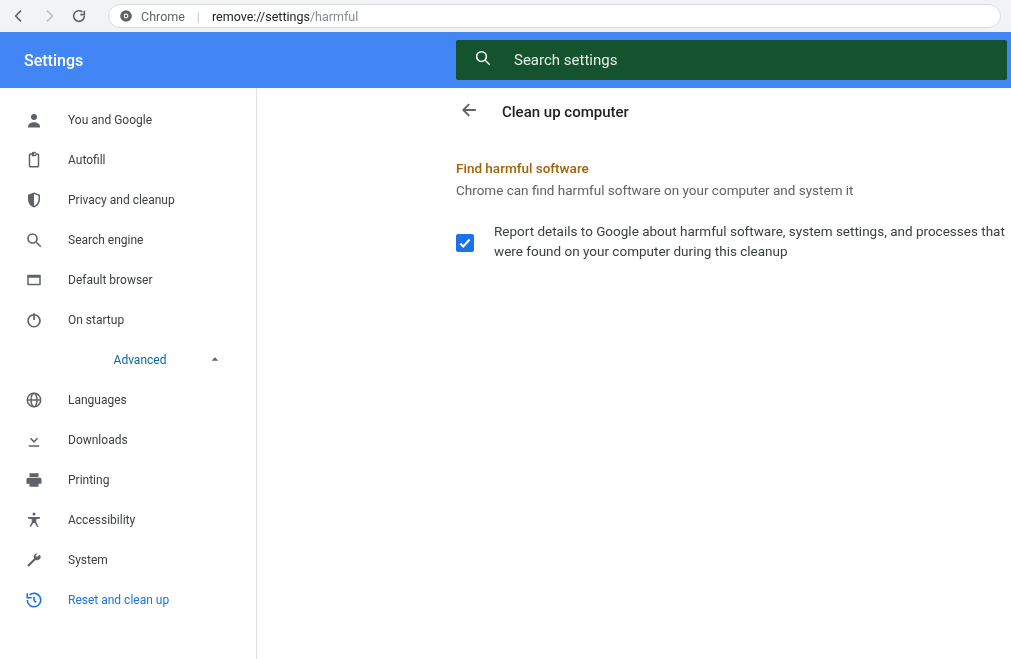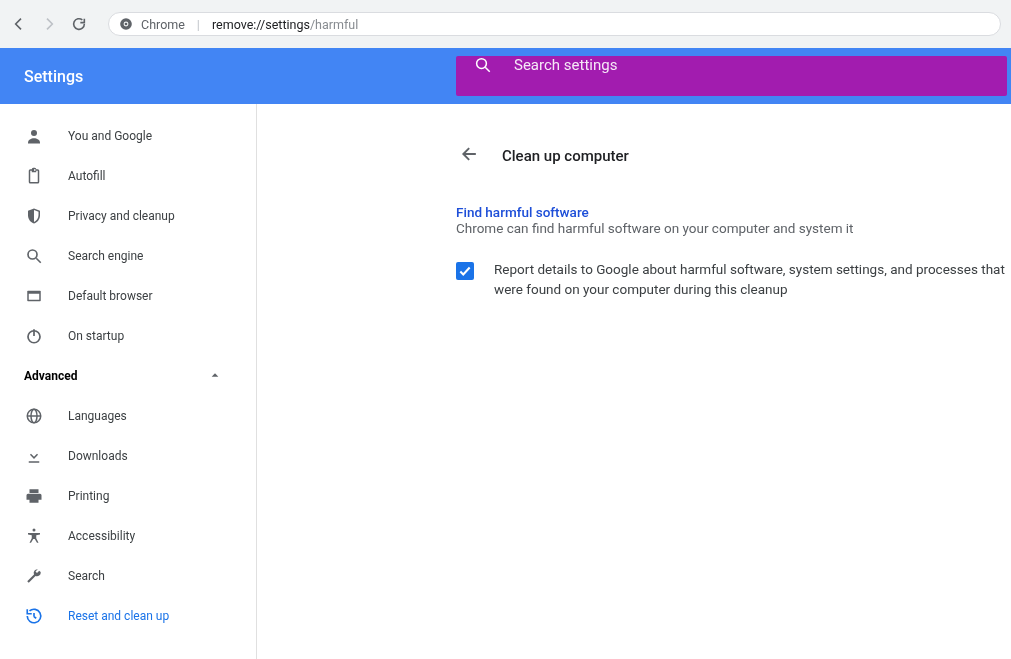--- a/index.html
+++ b/index.html
@@ -1,20 +1,20 @@
 <!DOCTYPE html>
 <html><head>
 <meta charset="utf-8">
 <style>
   * { margin: 0; padding: 0; box-sizing: border-box; font-family: 'Segoe UI', Roboto, Arial, sans-serif; }
   body { width: 1011px; height: 659px; overflow: hidden; background: #fff; }
 
   
   .toolbar {
-    height: 48px;
+    height: 32px;
     background: #f1f3f4;
     display: flex;
     align-items: center;
     padding: 0 10px;
     gap: 12px;
   }
   .toolbar .nav-btn {
     width: 18px; height: 18px; display: flex; align-items: center; justify-content: center;
     color: #5f6368; cursor: pointer;
   }
@@ -51,25 +51,25 @@
     color: #fff;
     font-size: 16px;
     font-weight: 500;
     padding-left: 24px;
   }
   .search-wrap {
     flex: 1;
     padding-right: 4px;
   }
   .searchbox {
-    background: #a21caf;
+    background: #14532d;
     height: 40px;
     border-radius: 2px;
     display: flex;
-    align-items: flex-start;
+    align-items: center;
     padding: 0 18px;
     gap: 22px;
     color: #fff;
   }
   .searchbox input {
     flex: 1;
     background: transparent;
     border: none;
     outline: none;
     color: #fff;
@@ -94,70 +94,71 @@
     padding-left: 24px;
     gap: 24px;
     color: #3c4043;
     font-size: 12px;
     cursor: pointer;
   }
   .sidebar-item .icon { width: 20px; display:flex; align-items:center; justify-content:center; color:#5f6368; }
   .sidebar-item.active { color: #1a73e8; }
   .sidebar-item.active .icon { color:#1a73e8; }
   .sidebar-section {
-    color:#000000;
-    font-weight:700;
+    color:#0369a1;
+    font-weight:400;
     padding-left:24px;
     gap:0;
-    justify-content:flex-start;
+    justify-content:center;
     position:relative;
   }
   .sidebar-section .chev {
     position:absolute;
     right:36px;
     color:#5f6368;
   }
 
   .divider {
     flex: 0 0 200px;
     border-left: 1px solid #e0e0e0;
   }
 
   .content {
     flex: 1;
-    padding-top: 40px;
+    padding-top: 12px;
     overflow: hidden;
   }
   .page-row {
     display: flex;
     align-items: center;
     gap: 22px;
     padding-left: 4px;
     margin-bottom: 36px;
   }
   .page-row .back-icon { color:#5f6368; cursor:pointer; }
   .page-title {
     font-size: 15px;
     color: #202124;
     font-weight: 500;
   }
   .section-title {
     font-size: 13.5px;
-    color: #1d4ed8;
+    color: #a16207;
     font-weight: 500;
+    margin-bottom: 6px;
   }
   .section-desc {
     font-size: 13.5px;
     color: #5f6368;
     margin-bottom: 24px;
   }
   .checkbox-row {
     display: flex;
     gap: 20px;
-    align-items: flex-start;
+    align-items: center;
   }
   .checkbox {
     width: 18px;
     height: 18px;
     background: #1a73e8;
     border-radius: 2px;
     margin-top: 2px;
     display: flex;
     align-items: center;
     justify-content: center;
@@ -330,21 +331,21 @@
       </span>
       <span>Accessibility</span>
     </div>
 
     <div class="sidebar-item">
       <span class="icon">
         <svg width="18" height="18" viewBox="0 0 24 24" fill="currentColor">
             <path d="M21 7a5 5 0 0 1-7 5L5 21l-2-2 9-9a5 5 0 0 1 5-7l-3 3 2 2 3-3c.6.8 2 1.5 2 2z"></path>
           </svg>
       </span>
-      <span>Search</span>
+      <span>System</span>
     </div>
 
     <div class="sidebar-item active">
       <span class="icon">
         <svg width="18" height="18" viewBox="0 0 24 24" fill="none" stroke="currentColor" stroke-width="2.2">
             <path d="M3 12a9 9 0 1 0 3-6.7M3 3v6h6"></path>
             <line x1="12" y1="8" x2="12" y2="13"></line>
             <line x1="12" y1="13" x2="15" y2="15"></line>
           </svg>
       </span>

